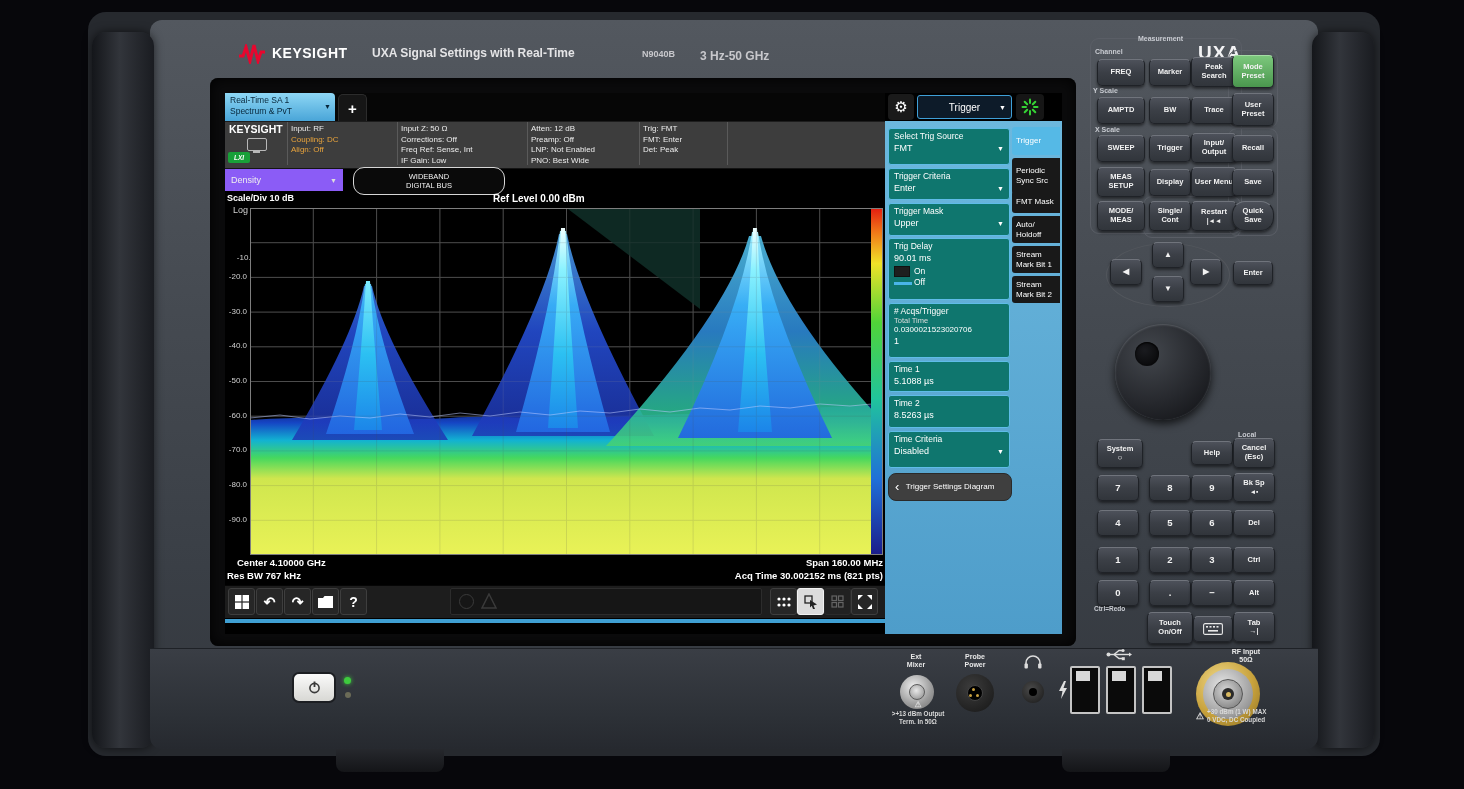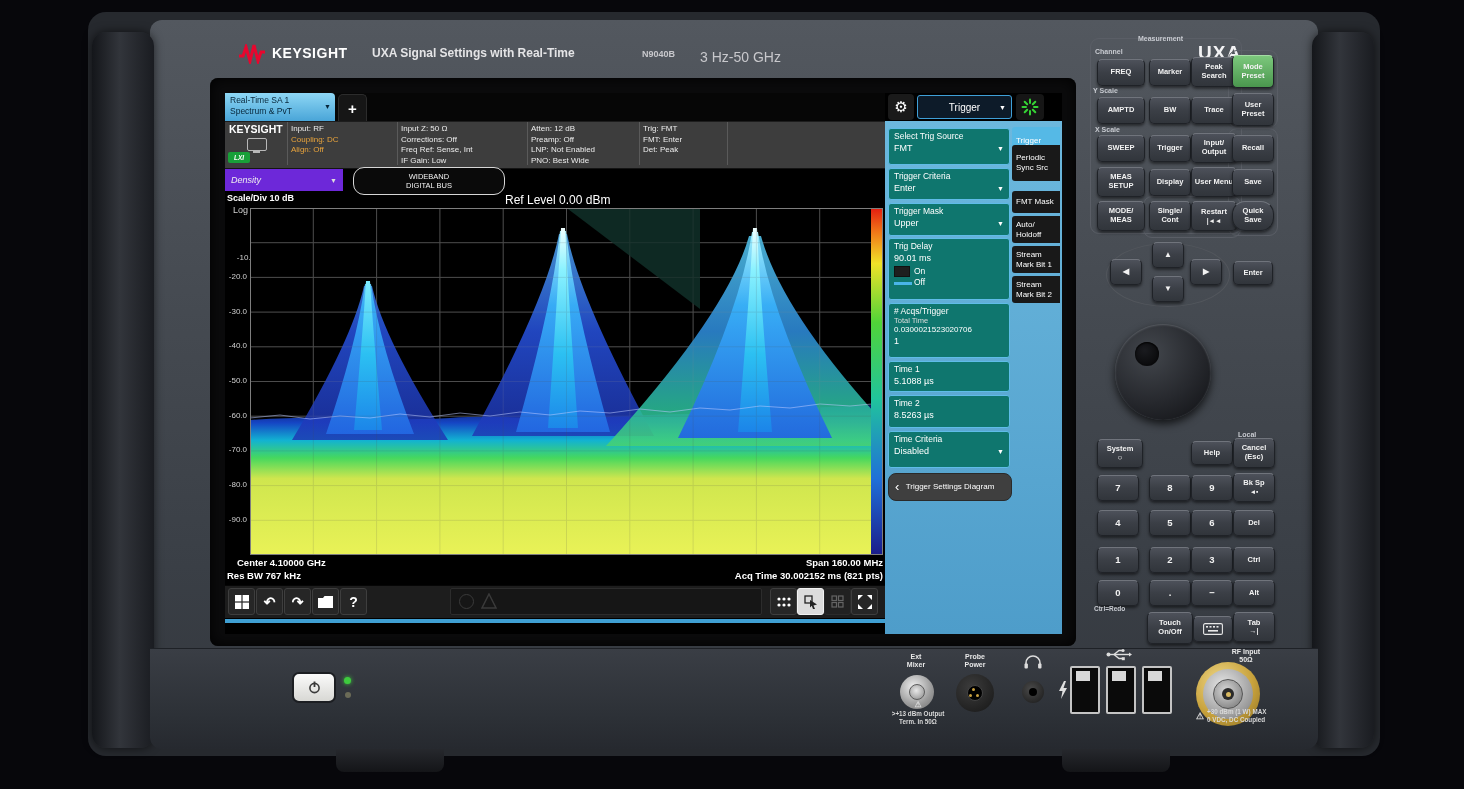--- a/index.html
+++ b/index.html
@@ -21,21 +21,21 @@
   .tab-active{left:0;top:0;width:110px;height:28px;background:linear-gradient(180deg,#8ed7f5,#49a5d8);
         color:#07263a;font-size:8.5px;line-height:1.3;padding:2px 0 0 5px;box-sizing:border-box;border-radius:0 4px 0 0;}
   .tab-plus{left:113px;top:1px;width:27px;height:27px;background:#161616;border:1px solid #2c2c2c;border-bottom:none;
         border-radius:5px 5px 0 0;color:#fff;font-size:15px;font-weight:bold;display:flex;align-items:center;justify-content:center;}
   .measbar{left:0;top:28px;width:660px;height:46px;background:#3d3d3d;border-top:1px solid #1d1d1d;border-bottom:1px solid #141414;}
   .mcol{position:absolute;top:3px;color:#ececec;font-size:8px;line-height:1.32;white-space:nowrap;overflow:hidden;}
   .mdiv{position:absolute;top:1px;width:1px;height:43px;background:#5a5a5a;}
   .orange{color:#e8a33c;}
   .lxi{position:absolute;background:#18a038;border-radius:2px;color:#fff;font-size:6.5px;font-weight:bold;font-style:italic;
        width:22px;height:11px;display:flex;align-items:center;justify-content:center;}
-  .dd{background:#6d28d9;color:#eee;font-size:9px;display:flex;align-items:center;padding:0 6px;box-sizing:border-box;font-style:italic;}
+  .dd{background:#8b5cf6;color:#eee;font-size:9px;display:flex;align-items:center;padding:0 6px;box-sizing:border-box;}
   .dd .arr{margin-left:auto;font-size:7px;color:#ddd;}
   .wideband{border:1.5px solid #d6d6d6;border-radius:11px;color:#f2f2f2;font-size:7.5px;line-height:1.25;
        display:flex;flex-direction:column;align-items:center;justify-content:center;background:#0a0a0a;}
   .ylab{position:absolute;width:22px;text-align:right;color:#cfcfcf;font-size:8px;}
   .anno{color:#fff;font-weight:bold;font-size:9.5px;white-space:nowrap;}
   .taskbar{left:0;top:492px;width:660px;height:32px;background:#1d1d1d;border-top:1px solid #060606;}
   .tb-icon{position:absolute;top:3px;width:25px;height:25px;background:#262626;border:1px solid #3e3e3e;border-radius:3px;
        display:flex;align-items:center;justify-content:center;color:#fff;font-size:14px;font-weight:bold;}
   .panel{left:660px;top:28px;width:177px;height:513px;background:linear-gradient(180deg,#6cb8de,#4e9dca);}
   .menu-box{position:absolute;background:#0f766e;border:1.5px solid #5fbce8;border-radius:3px;color:#fff;
@@ -84,21 +84,21 @@
   <div class="a handle" style="left:1312px;"></div>
   <div class="a foot" style="left:336px;"></div>
   <div class="a foot" style="left:1062px;"></div>
 
   <svg class="a" style="left:238px;top:44px;" width="28" height="20" viewBox="0 0 28 20">
     <polyline points="1,12 5,12 8,3 12,17 16,1 20,17 23,8 27,8" fill="none" stroke="#e8062e" stroke-width="3"></polyline>
   </svg>
   <div class="a" style="left:272px;top:45px;color:#fff;font-weight:bold;font-size:14px;letter-spacing:.5px;">KEYSIGHT</div>
   <div class="a" style="left:372px;top:46px;color:#e4e4e6;font-weight:bold;font-size:12px;">UXA Signal Settings with Real-Time</div>
   <div class="a" style="left:642px;top:49px;color:#c8c8cc;font-weight:bold;font-size:9px;">N9040B</div>
-  <div class="a" style="left:700px;top:49px;color:#c8c8cc;font-weight:normal;font-size:14px;">3 Hz-50 GHz</div>
+  <div class="a" style="left:700px;top:49px;color:#c8c8cc;font-weight:bold;font-size:12px;">3 Hz-50 GHz</div>
   <div class="a" style="left:1198px;top:42px;color:#f2f2f4;font-weight:bold;font-size:19px;letter-spacing:1px;">UXA</div>
 
   <div class="a bezel"></div>
   <div class="a screen">
 
     <div class="a tabbar"></div>
     <div class="a tab-active">
       <div>Real-Time SA 1</div>
       <div>Spectrum &amp; PvT</div>
       <span class="a" style="right:4px;top:9px;font-size:7px;">▼</span>
@@ -140,21 +140,21 @@
 
     <div class="a dd" style="left:0;top:76px;width:118px;height:22px;">
       <span>Density</span>
       <span class="arr">▼</span>
     </div>
     <div class="a wideband" style="left:128px;top:74px;width:150px;height:26px;">
       <div>WIDEBAND</div>
       <div>DIGITAL BUS</div>
     </div>
     <div class="a" style="left:2px;top:100px;color:#fff;font-weight:bold;font-size:9px;">Scale/Div 10 dB</div>
-    <div class="a" style="left:280px;top:100px;color:#fff;font-weight:normal;font-size:12px;">Ref Level 0.00 dBm</div>
+    <div class="a" style="left:268px;top:100px;color:#fff;font-weight:bold;font-size:10px;">Ref Level 0.00 dBm</div>
     <div class="a" style="left:8px;top:112px;color:#cfcfcf;font-size:9px;">Log</div>
 
     <div class="ylab" style="left:8px;top:144px;margin-top:16px;">-10.0</div>
     <div class="ylab" style="left:0;top:179px;">-20.0</div>
     <div class="ylab" style="left:0;top:214px;">-30.0</div>
     <div class="ylab" style="left:0;top:248px;">-40.0</div>
     <div class="ylab" style="left:0;top:283px;">-50.0</div>
     <div class="ylab" style="left:0;top:318px;">-60.0</div>
     <div class="ylab" style="left:0;top:352px;">-70.0</div>
     <div class="ylab" style="left:0;top:387px;">-80.0</div>
@@ -363,21 +363,21 @@
         </div>
     </div>
     <div class="diagram-btn" style="left:663px;top:380px;width:122px;height:26px;">
       <span style="position:absolute;left:6px;font-size:13px;">‹</span>
       <span style="width:100px;">Trigger Settings Diagram</span>
     </div>
 
     <div class="sub-tab active" style="top:34px;height:28px;">
         <span>Trigger</span>
       </div>
-    <div class="sub-tab" style="top:52px;height:36px;">
+    <div class="sub-tab" style="top:65px;height:36px;">
         <span>Periodic Sync Src</span>
       </div>
     <div class="sub-tab" style="top:98px;height:22px;">
         <span>FMT Mask</span>
       </div>
     <div class="sub-tab" style="top:123px;height:27px;">
         <span>Auto/ Holdoff</span>
       </div>
     <div class="sub-tab" style="top:153px;height:27px;">
         <span>Stream Mark Bit 1</span>

